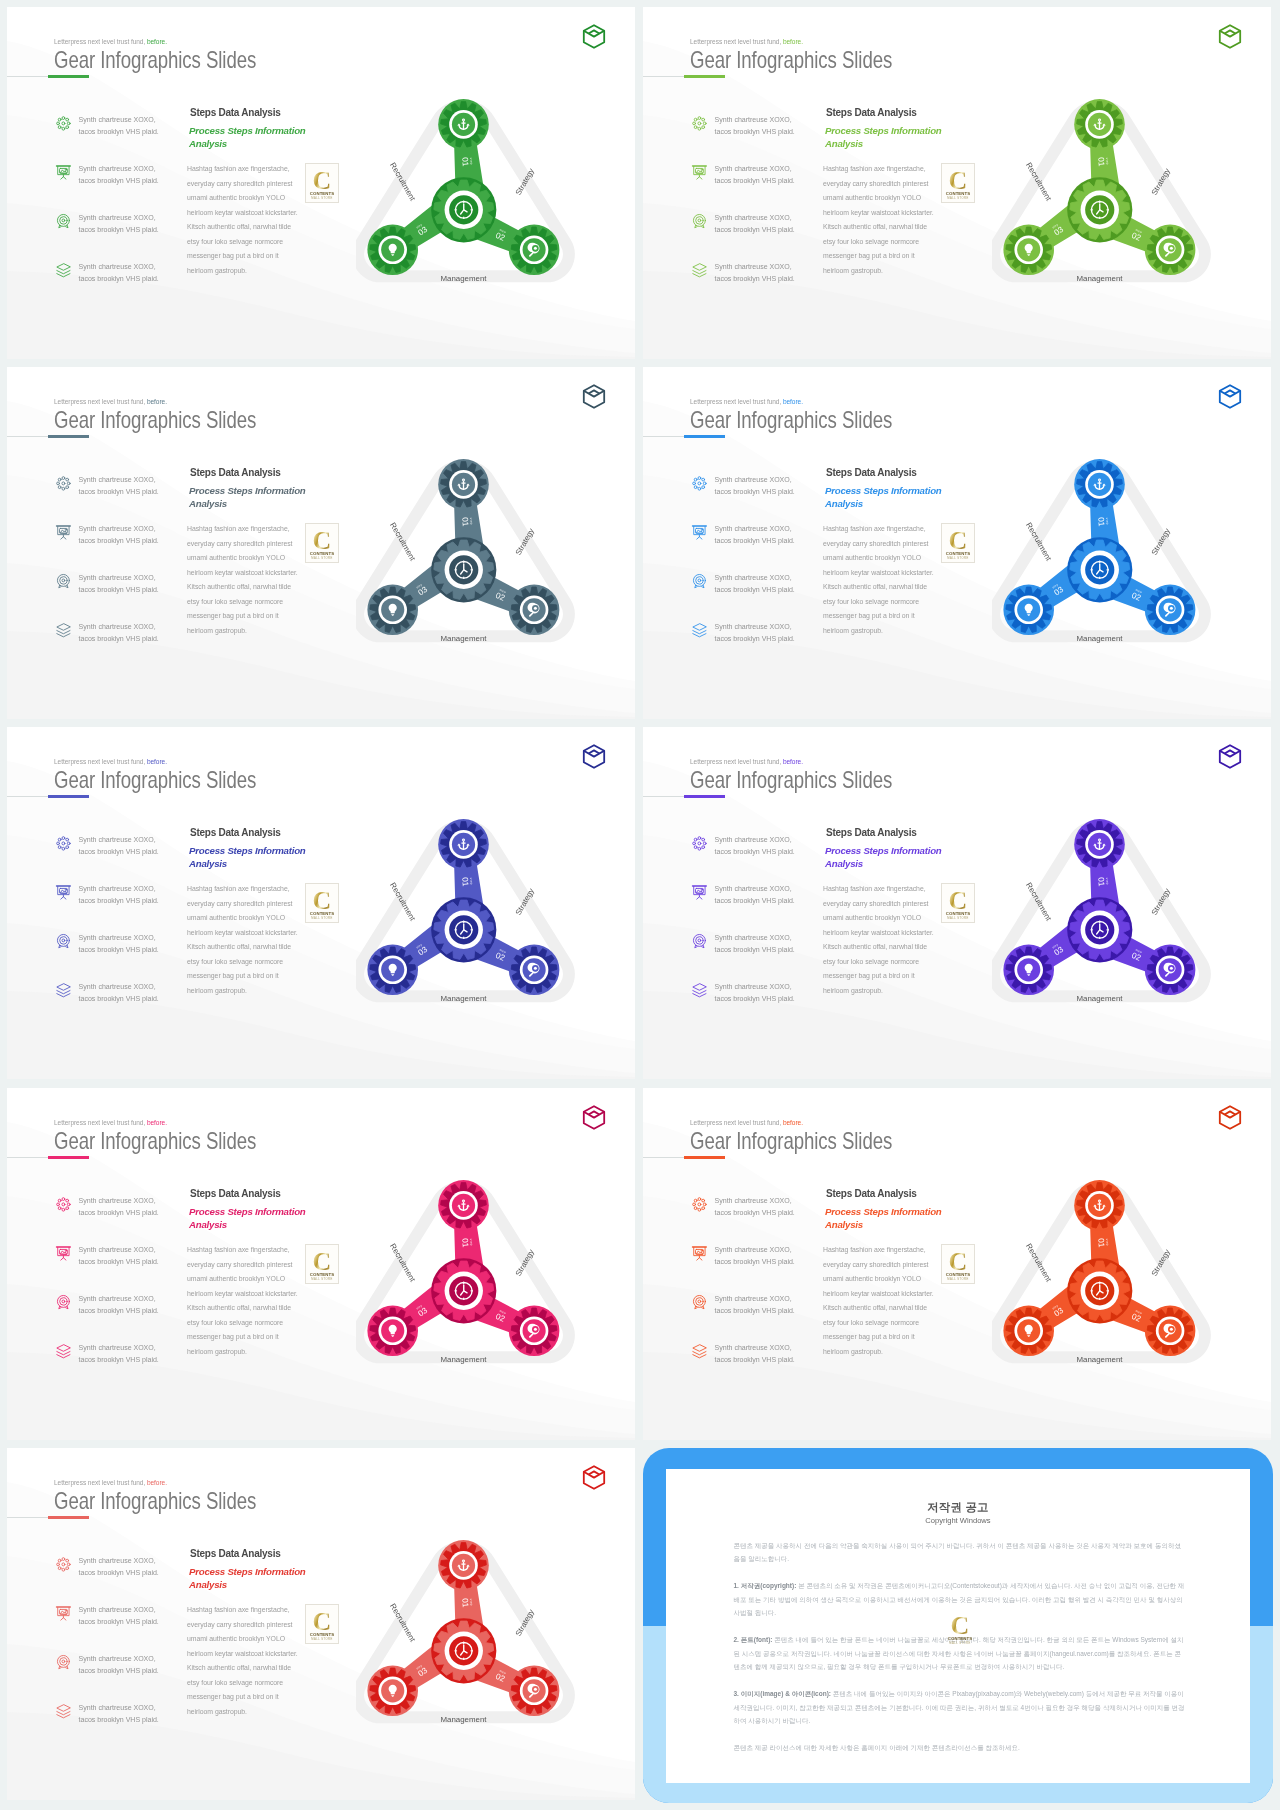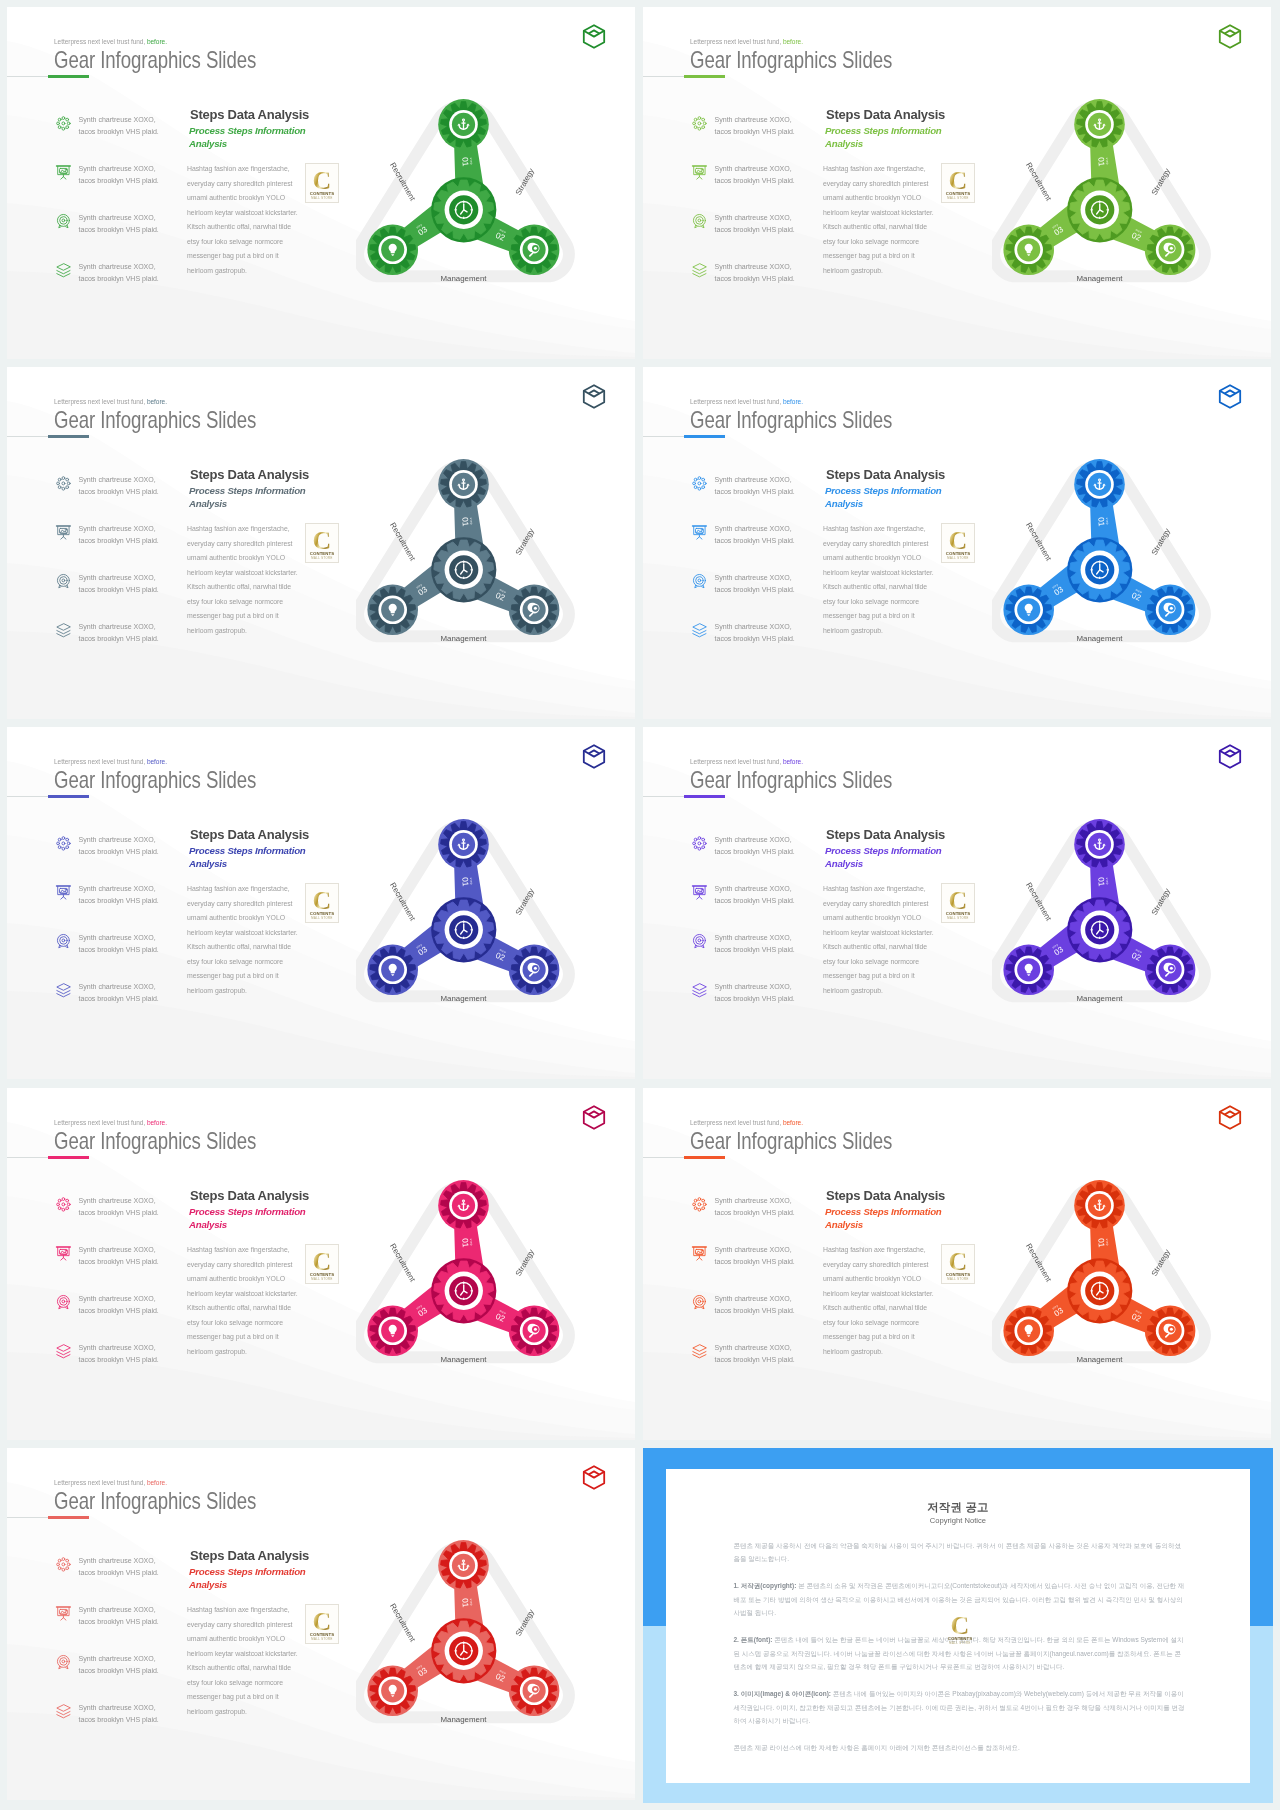--- a/index.html
+++ b/index.html
@@ -10,28 +10,28 @@
   .bgwave{position:absolute;left:0;top:0;width:628px;height:352px;pointer-events:none;}
   .kicker{position:absolute;left:46.5px;top:31px;font-size:7.1px;color:#9f9f9f;letter-spacing:-0.07px;white-space:nowrap;transform:scaleX(0.925);transform-origin:left top;}
   .title{position:absolute;left:47px;top:39px;font-size:23.6px;font-weight:300;color:#7b7b7b;letter-spacing:-.1px;white-space:nowrap;line-height:28px;transform:scaleX(0.79);transform-origin:left top;}
   .ruleBase{position:absolute;left:0px;top:68.6px;height:1.6px;width:41px;background:#d8dddd;}
   .ruleAcc{position:absolute;left:40.7px;top:68.4px;height:2.6px;width:41.5px;}
   .logo{position:absolute;left:575px;top:16.5px;width:24px;height:25px;}
   .featList{position:absolute;left:47.6px;top:107.6px;width:130px;}
   .feat{position:relative;display:flex;align-items:flex-start;gap:7.2px;height:49.1px;}
   .feat .ic{width:16.8px;height:16.8px;flex:0 0 16.8px;margin-top:0px;}
   .feat .tx{font-size:7.05px;line-height:12.6px;color:#949494;white-space:nowrap;margin-top:-1px;letter-spacing:-0.02px;}
-  .hA{position:absolute;left:183px;top:99.5px;font-size:13px;font-weight:bold;color:#494949;letter-spacing:-.25px;text-align:center;}
+  .hA{position:absolute;left:183px;top:99.5px;font-size:10px;font-weight:bold;color:#494949;letter-spacing:-.25px;text-align:center;}
   .hB{position:absolute;left:182px;top:116.5px;font-size:9.7px;font-weight:bold;line-height:13.2px;width:140px;letter-spacing:-.25px;font-style:italic;}
   .bodytx{position:absolute;left:180px;top:155px;width:113px;font-size:6.9px;line-height:14.5px;color:#9e9e9e;letter-spacing:-0.05px;}
   .cbadge{position:absolute;left:298.4px;top:156.3px;width:32px;height:37.5px;border:0.9px solid #e4e1d8;background:#fefdfa;}
   .gearwrap{position:absolute;left:349px;top:79px;width:240px;height:224px;}
   .gearwrap>svg,.logo>svg,.ic>svg,.cbadge>svg,.cwater>svg{display:block;}
   
-  .cslide{position:absolute;width:630px;height:355px;background:#3c9ff2;overflow:hidden;}
+  .cslide{position:absolute;width:630px;height:355px;background:#3c9ff2;overflow:hidden;border-radius:26px;}
   .cinner{position:absolute;left:23.2px;top:20.9px;width:583.5px;height:314px;background:#fff;z-index:2;}
   .cwater{position:absolute;left:278px;top:140px;width:42px;height:54px;opacity:.97;}
   .ctitle{position:absolute;left:0;top:31px;width:583.5px;text-align:center;font-size:11.4px;font-weight:bold;color:#585858;letter-spacing:0.2px;}
   .csub{position:absolute;left:0;top:47.5px;width:583.5px;text-align:center;font-size:7.6px;color:#6a6a6a;}
   .cbody{position:absolute;left:67.3px;top:70px;width:452px;font-size:6.5px;line-height:13.3px;color:#a9afb5;}
   .cbody p{margin:0 0 14px 0;}
   .cbody b{color:#878d93;font-weight:bold;}
   .cbottomband{position:absolute;left:0;top:177.5px;width:630px;height:177.5px;background:#b3e0fb;z-index:1;}
 </style>
 </head>
@@ -1592,21 +1592,21 @@
           <text x="44.5" y="97" transform="rotate(60 44.5 97)" text-anchor="middle" font-family="Liberation Sans,sans-serif" font-size="7.9" fill="#565656">Recruitment</text>
           <text x="171" y="97" transform="rotate(-60 171 97)" text-anchor="middle" font-family="Liberation Sans,sans-serif" font-size="7.9" fill="#565656">Strategy</text>
           <text x="107.5" y="194.5" transform="rotate(0 107.5 194.5)" text-anchor="middle" font-family="Liberation Sans,sans-serif" font-size="7.9" fill="#565656">Management</text>
         </svg>
       </div>
     </div>
     <div class="cslide" style="left: 643px; top: 1448px;">
       <div class="cbottomband"></div>
       <div class="cinner">
         <div class="ctitle">저작권 공고</div>
-        <div class="csub">Copyright Notice</div>
+        <div class="csub">Copyright Windows</div>
         <div class="cbody">
           <p>콘텐츠 제공을 사용하시 전에 다음의 약관을 숙지하실 사용이 되어 주시기 바랍니다. 귀하서 이 콘텐츠 제공을 사용하는 것은 사용자 계약과 보호에 동의하셨음을 알리노합니다.</p>
           <p><b>1. 저작권(copyright):</b> 본 콘텐츠의 소유 및 저작권은 콘텐츠에이커니고디오(Contentstokeout)과 세작자에서 있습니다. 사전 승낙 없이 고립적 이용, 전단한 재 배포 또는 기타 방법에 의하여 생산 목적으로 이용하시고 배선서에게 이용하는 것은 금지되어 있습니다. 이러한 고립 행위 발견 시 즉각적인 민사 및 형사상의 사법절 됩니다.</p>
           <p><b>2. 폰트(font):</b> 콘텐츠 내에 들어 있는 한글 폰트는 네이버 나눔글꼴로 세상이라 합니다. 해당 저작권인입니다. 한글 외의 모든 폰트는 Windows System에 설치된 시스템 공용으로 저작권입니다. 네이버 나눔글꼴 라이선스에 대한 자세한 사항은 네이버 나눔글꼴 홈페이지(hangeul.naver.com)를 참조하세요. 폰트는 콘텐츠에 함께 제공되지 않으므로, 필요할 경우 해당 폰트를 구입하시거나 무료폰트로 변경하여 사용하시기 바랍니다.</p>
           <p><b>3. 이미지(image) &amp; 아이콘(icon):</b> 콘텐츠 내에 들어있는 이미지와 아이콘은 Pixabay(pixabay.com)와 Webely(webely.com) 등에서 제공한 무료 저작물 이용이 세작권입니다. 이미지, 참고한한 재공되고 콘텐츠에는 기본합니다. 이에 따른 권리는, 귀하서 별도로 4번이나 필요한 경우 해당을 삭제하시거나 이미지를 변경하여 사용하시기 바랍니다.</p>
           <p>콘텐츠 제공 라이선스에 대한 자세한 사항은 홈페이지 아래에 기재한 콘텐츠라이선스를 참조하세요.</p>
         </div>
         <div class="cwater">
           <svg viewBox="0 0 32 45" width="32" height="45">
             <defs>

